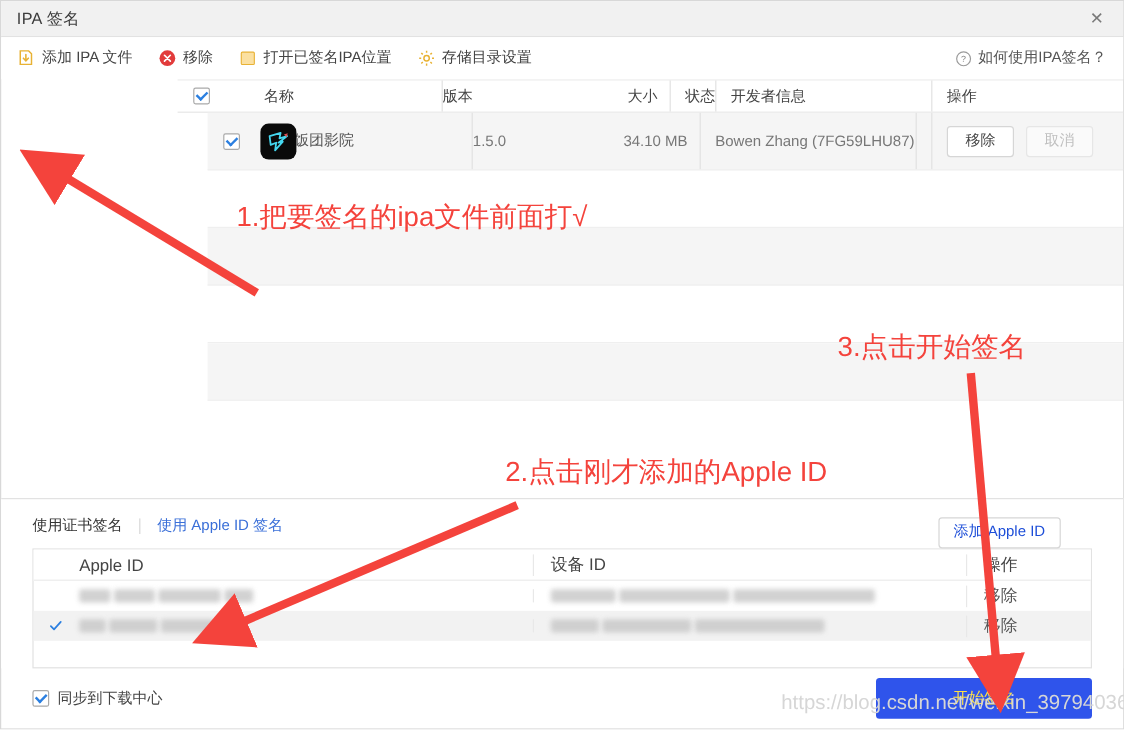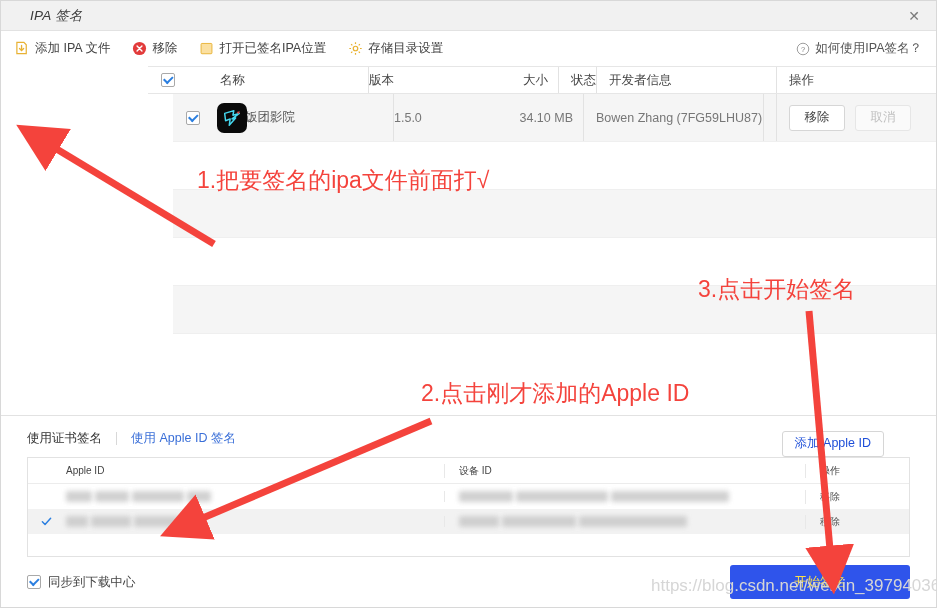--- a/index.html
+++ b/index.html
@@ -20,21 +20,21 @@
   
   .titlebar {
     height: 30px; flex: 0 0 30px;
     background: #f1f1f1;
     border-bottom: 1px solid #e2e2e2;
     display: flex; align-items: center;
     position: relative;
   }
   .titlebar .title {
     font-size: 13.5px; color: #3c3c3c;
-    padding-left: 29px; letter-spacing: .3px; font-style: italic;
+    padding-left: 13px; letter-spacing: .3px;
   }
   .close-btn {
     position: absolute; right: 0; top: 0;
     width: 44px; height: 30px;
     display: flex; align-items: center; justify-content: center;
     color: #7a7a7a; font-size: 14px; cursor: pointer;
     font-family: "DejaVu Sans", sans-serif;
   }
 
   
@@ -138,21 +138,21 @@
     position: absolute; right: 26px;
     height: 26px; padding: 0 12px;
     border: 1px solid #d6d6d6; border-radius: 3px; background: #fff;
     font-size: 12.5px; color: #1d4ed8; display: inline-flex;
     align-items: center; cursor: pointer;
   }
   .sign-tabs-row { position: relative; display: flex; align-items: center; }
 
   .aid-table {
     border: 1px solid #e2e2e2;
-    font-size: 10px;
+    font-size: 14px;
   }
   .aid-head {
     height: 26px; display: flex; align-items: center;
     color: #444; background: #fff; border-bottom: 1px solid #ececec;
   }
   .aid-row {
     height: 25px; display: flex; align-items: center; color: #666;
   }
   .aid-row.sel { background: #f2f2f2; }
   .aid-row.empty { height: 22px; }

